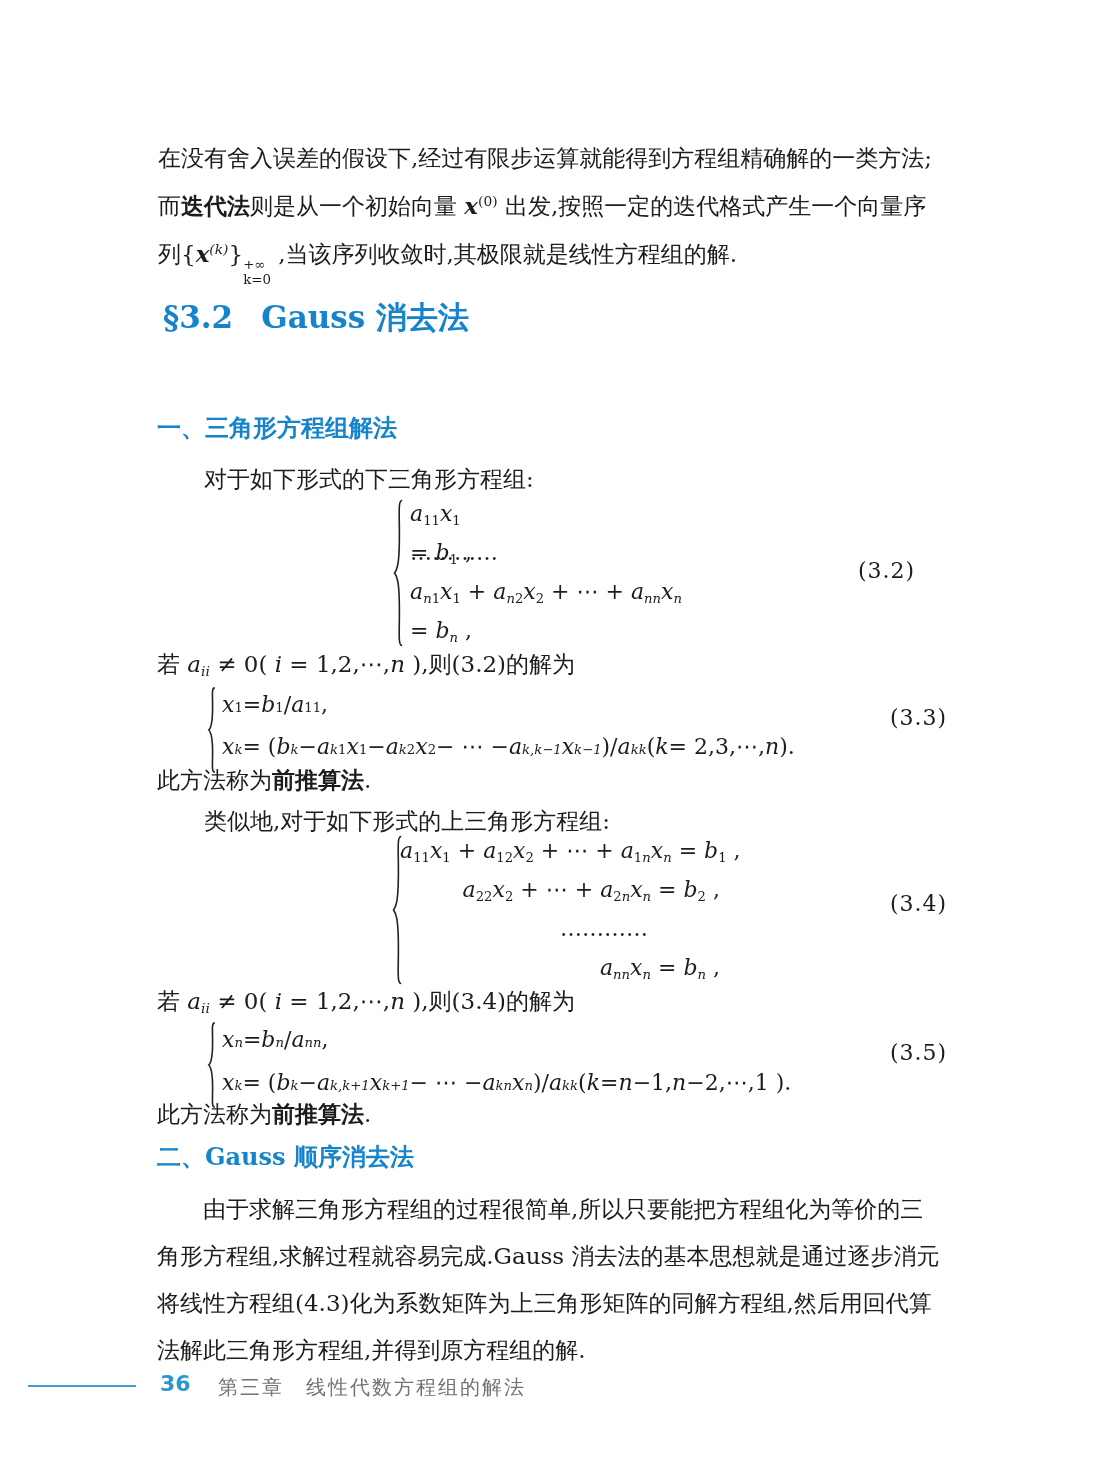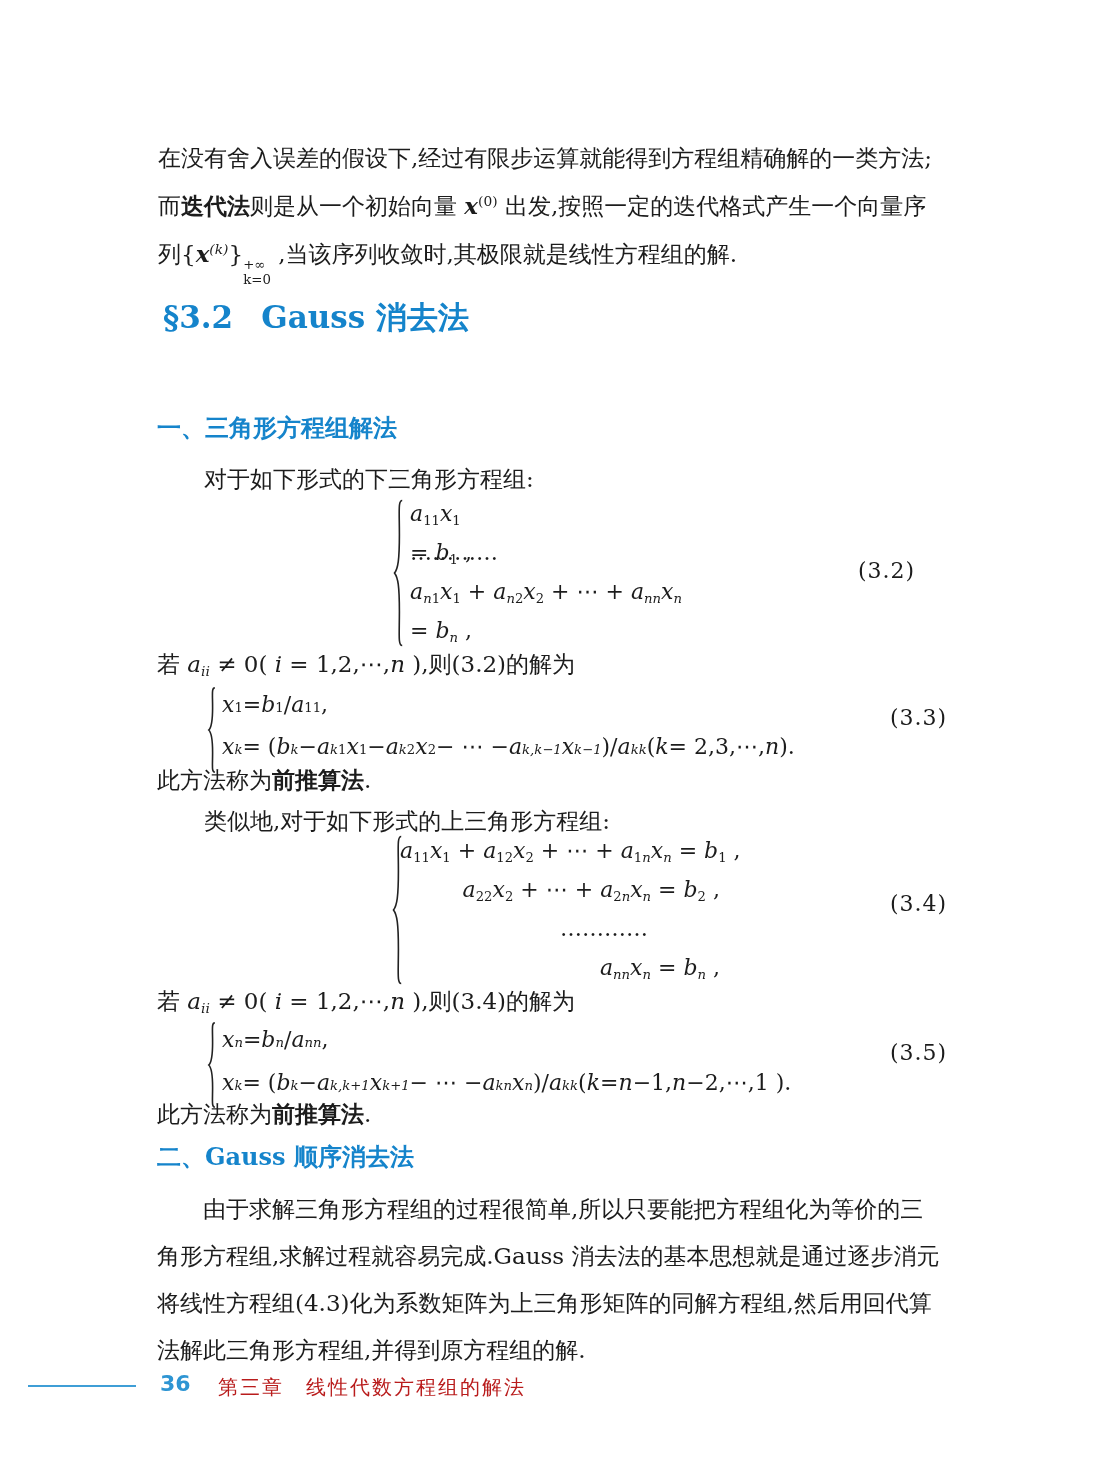--- a/index.html
+++ b/index.html
@@ -27,21 +27,21 @@
   .eq32 .lhs{min-width:252px;}
   .eq33 .eqrow{height:42px;line-height:42px;}
   .eq34 .eqrow{height:39px;line-height:39px;display:block;text-align:right;}
   .eq34 .dots-row{padding-right:72px;}
   .eq35 .eqrow{height:43px;line-height:43px;}
   .eq-label{font-size:22px;letter-spacing:1px;}
   .brace{position:absolute;}
   
   .footer-rule{background:#3f9ed6;height:2px;}
   .footer-num{font-family:"DejaVu Sans", sans-serif;font-size:22px;font-weight:bold;color:#2e95d3;}
-  .footer-chapter{font-size:20px;color:#b91c1c;letter-spacing:2px;white-space:nowrap;}
+  .footer-chapter{font-size:20px;color:#737373;letter-spacing:2px;white-space:nowrap;}
   .indent1{text-indent:46px;}
 </style>
 </head>
 <body>
 
 <div class="page">
 
   <div class="abs bodytext" style="left:158px;top:135px;">
     <div>在没有舍入误差的假设下,经过有限步运算就能得到方程组精确解的一类方法;</div>
     <div>而<b>迭代法</b>则是从一个初始向量 <span class="mi mbold">x</span><sup>(0)</sup> 出发,按照一定的迭代格式产生一个向量序</div>

